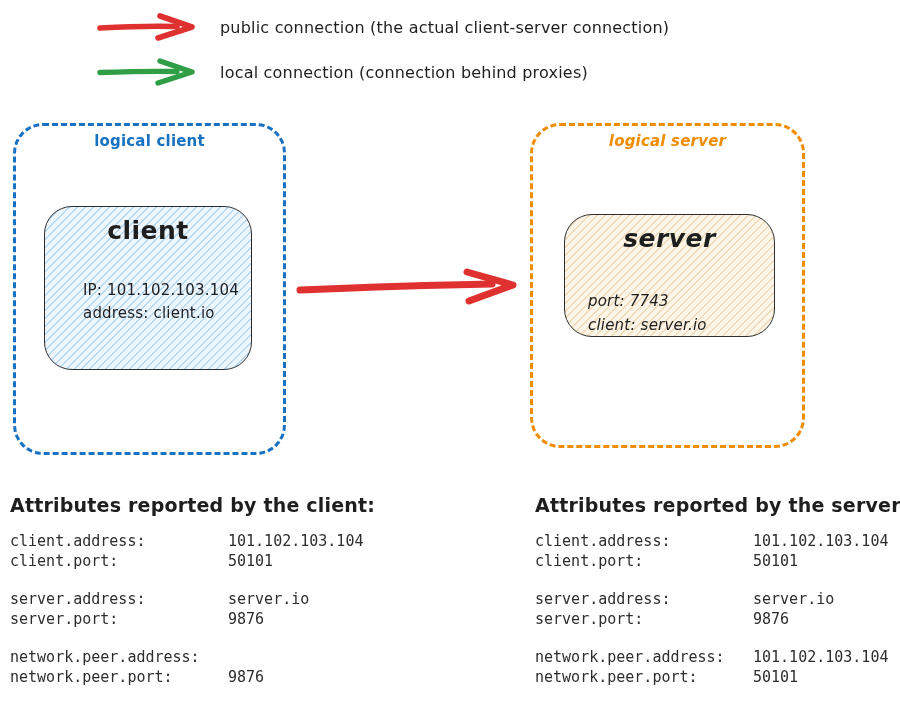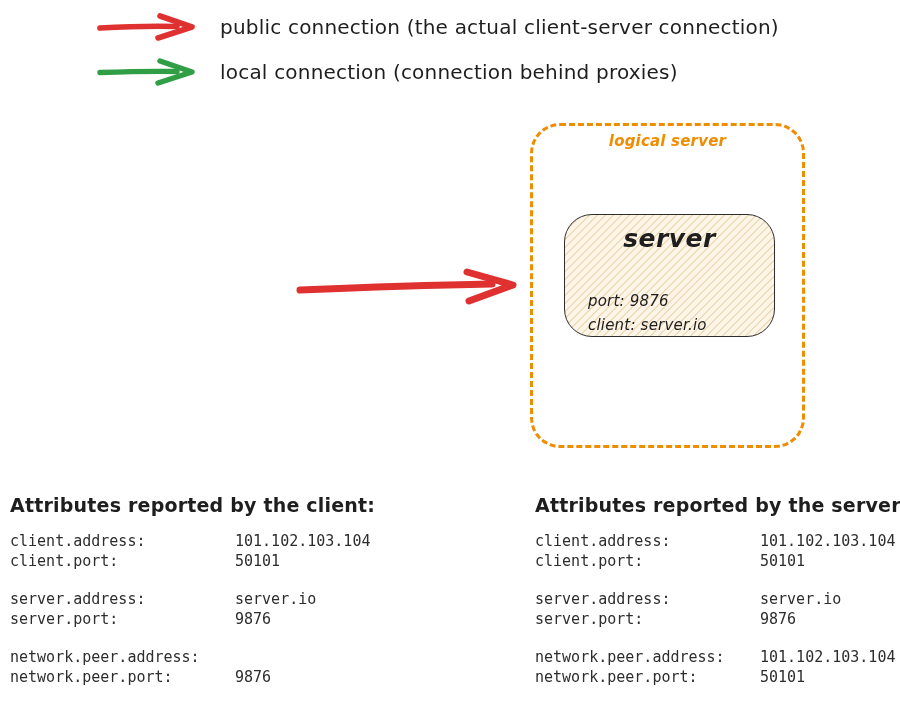--- a/index.html
+++ b/index.html
@@ -22,21 +22,21 @@
   .hand{font-family:"DejaVu Sans",sans-serif;letter-spacing:.2px;}
   .mono{font-family:"DejaVu Sans Mono",monospace;}
 
   
   .legend-row{position:absolute;left:97px;display:flex;align-items:center;gap:19px;height:34px;}
   .legend-row.r1{top:10px;}
   .legend-row.r2{top:55px;align-items:center;}
   .legend-arrow{flex:0 0 auto;display:block;}
   .legend-arrow.red{color:var(--public-arrow);}
   .legend-arrow.green{color:var(--local-arrow);}
-  .legend-label{font-size:20px;white-space:nowrap;}
+  .legend-label{font-size:16px;white-space:nowrap;}
 
   
   .logical-box{position:absolute;border-radius:30px;box-sizing:border-box;}
   .logical-box.client{left:13px;top:123px;width:273px;height:332px;border:3px dashed var(--client-border);}
   .logical-box.server{left:530px;top:123px;width:275px;height:325px;border:3px dashed var(--server-border);font-style:italic;}
   .logical-label{position:absolute;top:6px;left:0;right:0;text-align:center;font-size:15px;font-weight:bold;}
   .logical-box.client .logical-label{color:var(--client-border);}
   .logical-box.server .logical-label{color:var(--server-border);}
 
   
@@ -56,21 +56,21 @@
 
   
   .main-arrow{position:absolute;left:296px;top:268px;color:var(--public-arrow);}
 
   
   .attrs{position:absolute;top:486px;width:400px;}
   .attrs.left{left:10px;}
   .attrs.right{left:535px;}
   .attrs-title{font-size:19px;font-weight:bold;letter-spacing:.2px;margin:8px 0 16px 0;white-space:nowrap;}
   .attr-group{margin-bottom:19px;}
-  .attr-row{display:flex;font-size:15px;line-height:19.5px;color:#2d2d2d;gap:7px;}
+  .attr-row{display:flex;font-size:15px;line-height:19.5px;color:#2d2d2d;}
   .attr-key{width:218px;flex:0 0 auto;white-space:pre;}
   .attr-val{white-space:pre;}
 </style>
 </head>
 <body>
 
 <div class="canvas">
 
   <div class="legend-row r1">
     <svg class="legend-arrow red" width="104" height="30" viewBox="0 0 104 30">
@@ -81,27 +81,37 @@
   </div>
 
   <div class="legend-row r2">
     <svg class="legend-arrow green" width="104" height="30" viewBox="0 0 104 30">
       <path d="M3 15.5 Q 48 14 80 14.5" stroke="currentColor" stroke-width="5.4" fill="none" stroke-linecap="round"></path>
       <path d="M63 4 L95 15 L61 26" stroke="currentColor" stroke-width="5.4" fill="none" stroke-linecap="round" stroke-linejoin="round"></path>
     </svg>
     <span class="legend-label hand">local connection (connection behind proxies)</span>
   </div>
 
+  <div class="logical-box client">
+    <div class="logical-label hand">logical client</div>
+    <div class="node client">
+      <div class="node-title hand">client</div>
+      <div class="node-lines hand">
+        <div>IP: 101.102.103.104</div>
+        <div>address: client.io</div>
+      </div>
+    </div>
+  </div>
 
   <div class="logical-box server">
     <div class="logical-label hand">logical server</div>
     <div class="node server">
       <div class="node-title hand">server</div>
       <div class="node-lines hand">
-        <div>port: 9876</div>
+        <div>port: 7743</div>
         <div>client: server.io</div>
       </div>
     </div>
   </div>
 
   <svg class="main-arrow" width="226" height="38" viewBox="0 0 226 38">
     <path d="M4 22 Q 110 17.5 196 16" stroke="currentColor" stroke-width="7" fill="none" stroke-linecap="round"></path>
     <path d="M171 4 L217 17 L173 33" stroke="currentColor" stroke-width="7" fill="none" stroke-linecap="round" stroke-linejoin="round"></path>
   </svg>
 

